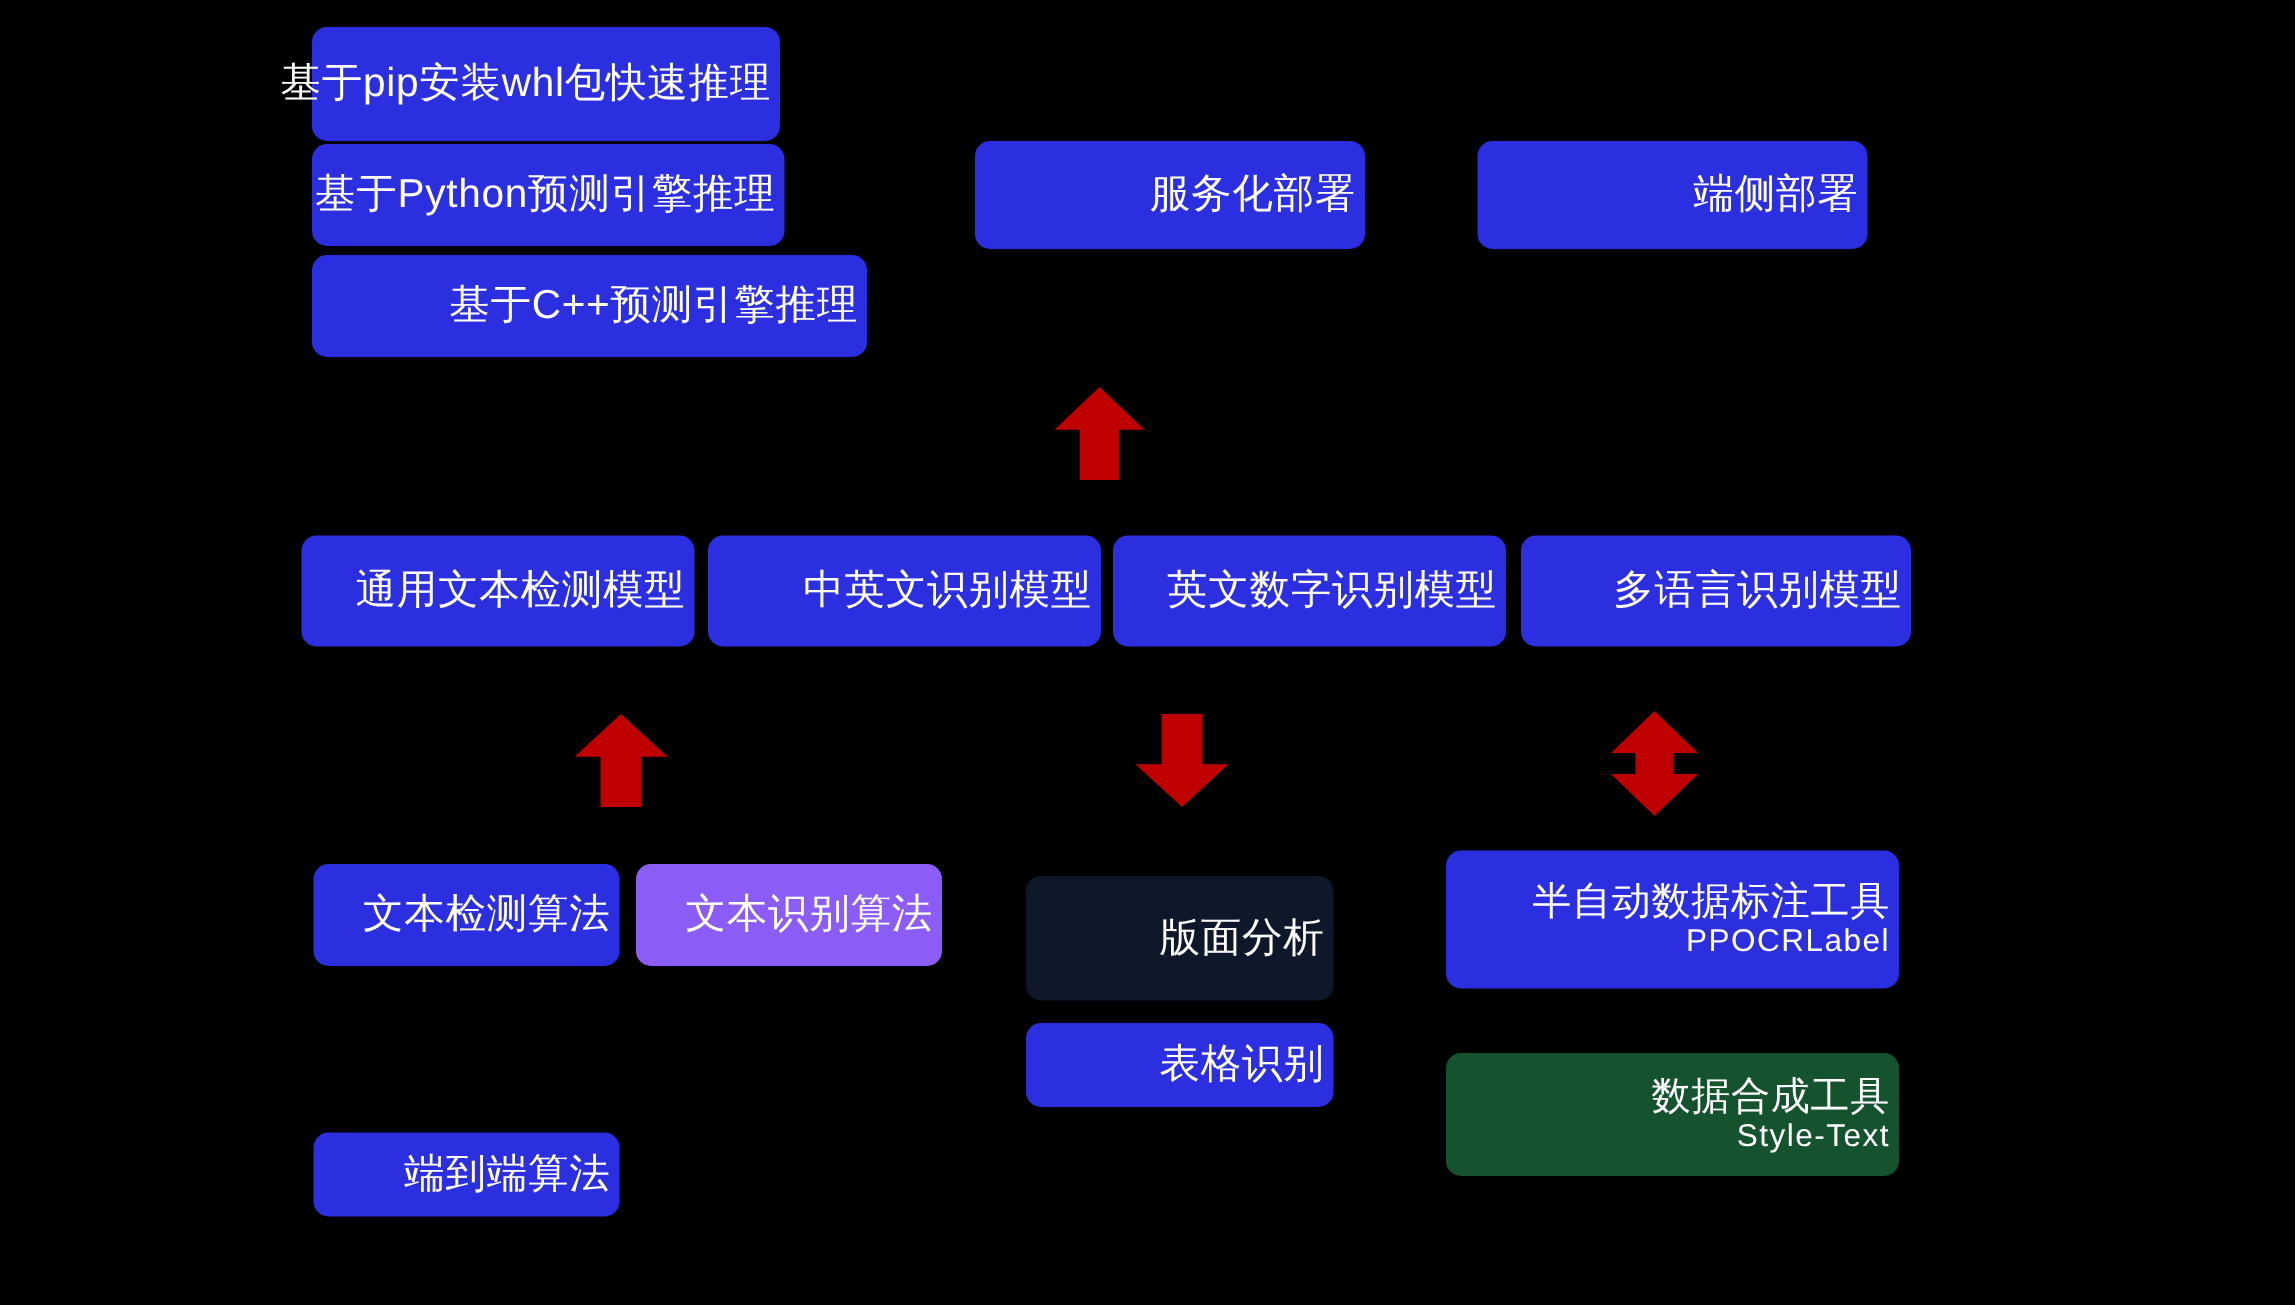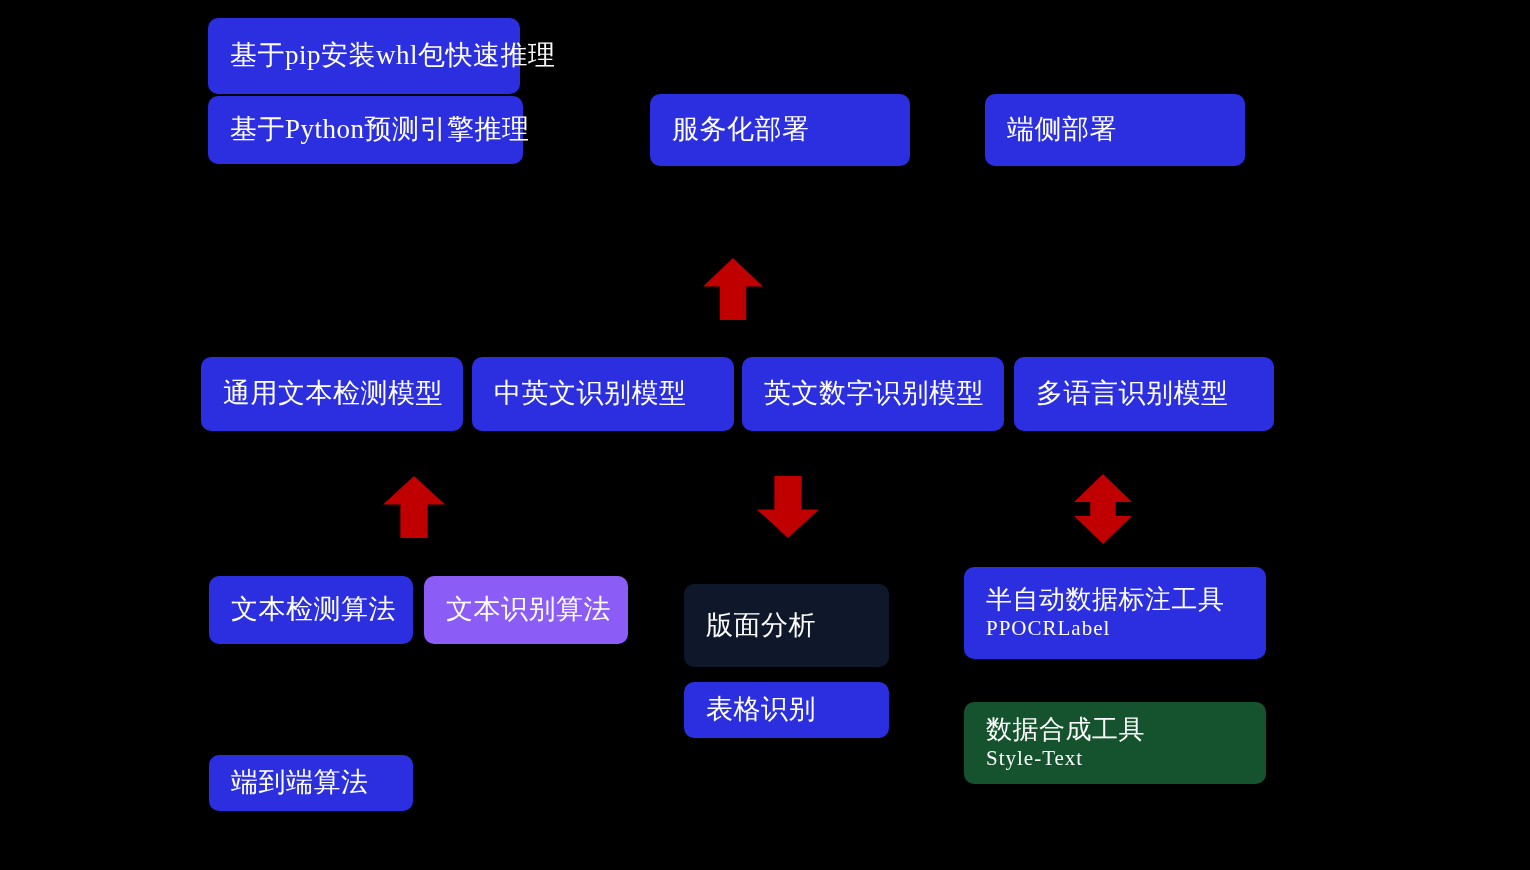--- a/index.html
+++ b/index.html
@@ -18,28 +18,27 @@
     background: #000000;
     overflow: hidden;
   }
   .node {
     position: absolute;
     background: #2B2FE0;
     color: #FFFFFF;
     border-radius: 10px;
     display: flex;
     flex-direction: column;
-    align-items: flex-start;
+    align-items: flex-end;
     justify-content: center;
     text-align: center;
     line-height: 1.18;
     box-sizing: border-box;
-    padding: 2px 22px;
+    padding: 2px 6px;
     letter-spacing: 0.5px;
-    font-family: Liberation Serif, serif;
     -webkit-font-smoothing: antialiased;
   }
   .node .line1 {
     font-size: 27px;
     white-space: nowrap;
   }
   .node .line2 {
     font-size: 21px;
     white-space: nowrap;
     margin-top: 1px;
@@ -53,20 +52,23 @@
 </style>
 </head>
 <body>
 
 <div id="canvas" style="background: rgb(0, 0, 0);">
     <div class="node" style="left: 208px; top: 18px; width: 312px; height: 76px; background: rgb(43, 47, 224); color: rgb(255, 255, 255);">
       <div class="line1">基于pip安装whl包快速推理</div>
     </div>
     <div class="node" style="left: 208px; top: 96px; width: 315px; height: 68px; background: rgb(43, 47, 224); color: rgb(255, 255, 255);">
       <div class="line1">基于Python预测引擎推理</div>
+    </div>
+    <div class="node" style="left: 208px; top: 170px; width: 370px; height: 68px; background: rgb(43, 47, 224); color: rgb(255, 255, 255);">
+      <div class="line1">基于C++预测引擎推理</div>
     </div>
     <div class="node" style="left: 650px; top: 94px; width: 260px; height: 72px; background: rgb(43, 47, 224); color: rgb(255, 255, 255);">
       <div class="line1">服务化部署</div>
     </div>
     <div class="node" style="left: 985px; top: 94px; width: 260px; height: 72px; background: rgb(43, 47, 224); color: rgb(255, 255, 255);">
       <div class="line1">端侧部署</div>
     </div>
     <div class="node" style="left: 201px; top: 357px; width: 262px; height: 74px; background: rgb(43, 47, 224); color: rgb(255, 255, 255);">
       <div class="line1">通用文本检测模型</div>
     </div>

